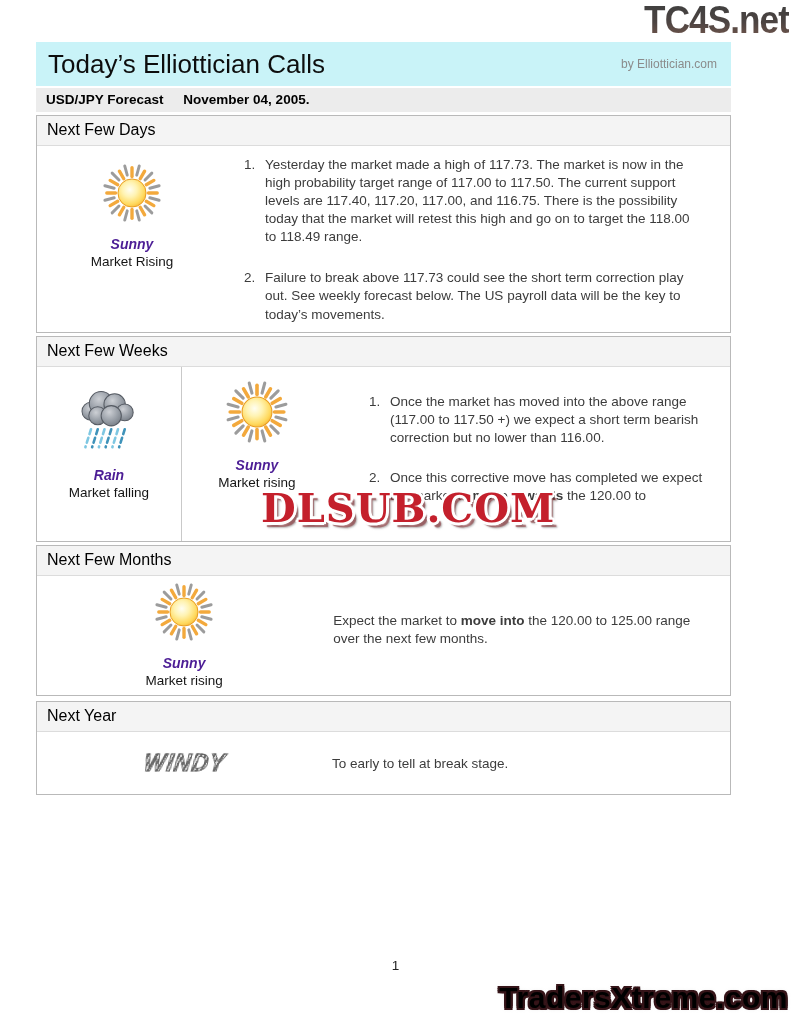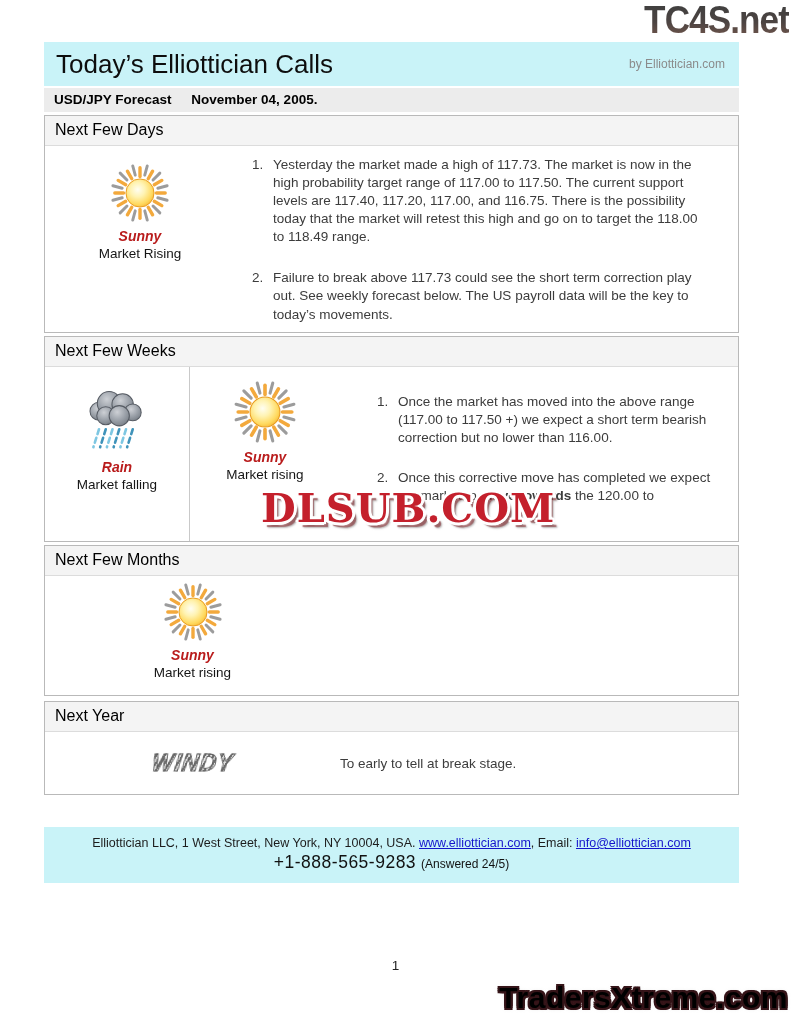--- a/index.html
+++ b/index.html
@@ -9,34 +9,34 @@
 
   
   .tc4s {
     position:absolute; top:-2px; right:2px;
     font-size:39px; font-weight:bold; letter-spacing:-1px;
     transform:scaleX(0.9); transform-origin:100% 50%;
     background:linear-gradient(180deg,#3f3f3f 10%,#4c4442 55%,#7a5a4e 100%);
     -webkit-background-clip:text; background-clip:text; color:transparent;
   }
 
-  .content { position:absolute; left:44px; top:42px; width:695px; }
+  .content { position:absolute; left:36px; top:42px; width:695px; }
 
   .banner { background:#c9f3f8; height:44px; display:flex; align-items:center; padding:0 14px 0 12px; }
   .banner h1 { font-size:26px; font-weight:normal; color:#0d0d0d; letter-spacing:0; }
   .byline { margin-left:auto; color:#8b8b8b; font-size:12px; }
 
   .forecast-bar { margin-top:2px; background:#ececec; padding:4px 10px 5px; font-weight:bold; font-size:13.5px; color:#000; }
   .forecast-bar .date { margin-left:16px; }
 
   .box { border:1px solid #b9b9b9; margin-top:3px; background:#fff; }
   .box-header { background:#f4f4f4; border-bottom:1px solid #dcdcdc; font-weight:normal; font-size:16px; color:#000; padding:5px 10px 6px; }
   .box-body { background:#fff; }
 
-  .icon-label { font-size:14px; font-weight:bold; font-style:italic; color:#b91c1c; margin-top:4px;text-align:center; }
+  .icon-label { font-size:14px; font-weight:bold; font-style:italic; color:#4c1d95; margin-top:12px;text-align:center; }
   .icon-sub { font-size:13.5px; color:#151515; margin-top:2px; }
 
   
   .days-body { display:flex; height:186px; }
   .days-icon-col { width:190px; text-align:center; padding-top:16px; }
   .fc-list { flex:1; font-size:13.5px; line-height:1.34; color:#3c3c3c; margin:10px 26px 0 0; padding-left:24px; }
   .fc-list li { padding-left:6px;margin-left:8px; }
   .fc-list li + li { margin-top:23px; }
 
   
@@ -228,37 +228,34 @@
     <section class="box">
       <div class="box-header">Next Few Months</div>
       <div class="box-body months-body">
         <div class="m-icon-col">
           <svg class="wicon" width="62" height="62" viewBox="0 0 64 64">
               <use href="#sunSym"></use>
             </svg>
           <div class="icon-label">Sunny</div>
           <div class="icon-sub">Market rising</div>
         </div>
+        <div class="m-text"><span>Expect the market to </span><b>move into</b><span> the 120.00 to 125.00 range over the next few months.</span></div>
       </div>
     </section>
 
     <section class="box" style="margin-top:5px;">
       <div class="box-header">Next Year</div>
       <div class="box-body year-body">
         <div class="y-icon-col">
           <span class="windy">WINDY</span>
         </div>
         <div class="y-text">To early to tell at break stage.</div>
       </div>
     </section>
 
-    <div class="footer">
-      <div class="f-line1"><span>Elliottician LLC, 1 West Street, New York, NY 10004, USA. </span><a class="link">www.elliottician.com</a><span>, Email: </span><a class="link">info@elliottician.com</a></div>
-      <div class="f-line2"><span class="phone">+1-888-565-9283</span><span class="phone-note">(Answered 24/5)</span></div>
-    </div>
 
   </div>
 
   <div class="watermark">DLSUB.COM</div>
 
   <div class="pagenum">1</div>
 
   <div class="tx-logo">TradersXtreme.com</div>
 
 </div>

